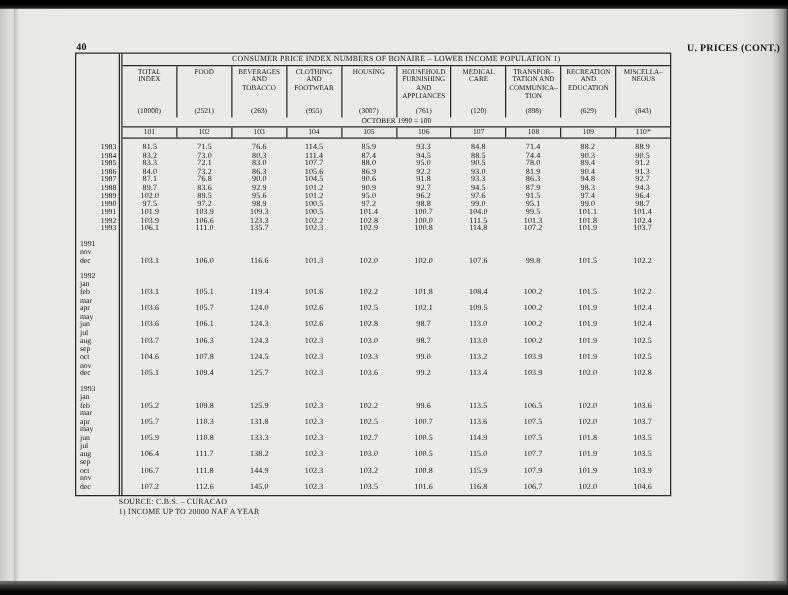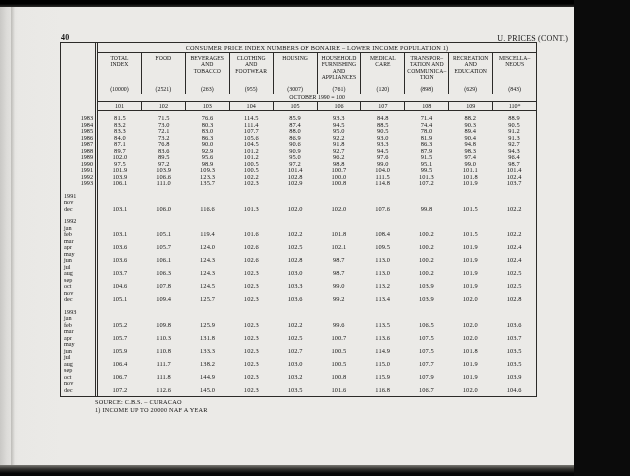--- a/index.html
+++ b/index.html
@@ -1,31 +1,31 @@
 <!DOCTYPE html>
 <html><head>
 <meta charset="utf-8">
 <style>
   html,body{margin:0;padding:0;}
   body{
     width:630px;height:476px;overflow:hidden;background:#0b0b0b;
     font-family:"Liberation Serif","DejaVu Serif",serif;color:#161616;
     -webkit-font-smoothing:antialiased;
   }
-  .scan{position:relative;width:534px;height:476px;padding-left:40px;}
+  .scan{position:relative;width:630px;height:476px;}
   .strip-top{position:absolute;top:0;left:0;right:0;height:7px;
     background:linear-gradient(180deg,#000 55%,#2e2d2b);}
   .strip-bottom{position:absolute;bottom:0;left:0;right:0;height:11px;
     background:linear-gradient(180deg,#7a7974 0,#33322f 35%,#060606 75%);}
   .page{position:absolute;top:7px;bottom:11px;left:0;right:0;
     background:linear-gradient(90deg,#c9c8c5 0px,#dddcd9 7px,#e9e8e5 18px,#ebeae7 60px,#ebeae7 590px,#dcdbd8 618px,#a3a29e 626px,#5c5b58 630px);}
   .crease{position:absolute;top:0;bottom:0;left:11px;width:4px;
     background:linear-gradient(90deg,rgba(120,118,112,.35),rgba(255,255,255,0));}
   .page-num{position:absolute;left:61px;top:26px;font-size:8px;font-weight:bold;letter-spacing:.3px;}
-  .hdr-right{position:absolute;right:6px;top:27px;font-size:8px;font-weight:normal;letter-spacing:.2px;}
+  .hdr-right{position:absolute;right:6px;top:27px;font-size:8px;font-weight:bold;letter-spacing:.2px;}
 
   .tbl{position:absolute;left:60px;top:35px;width:477px;border:1px solid #2c2b29;box-sizing:border-box;}
   .vline{position:absolute;left:34px;top:0;bottom:0;width:1px;background:#2c2b29;}
   .vline2{position:absolute;left:36px;top:0;bottom:0;width:1px;background:#2c2b29;}
 
   .head{margin-left:37px;}
   .t-title{text-align:center;font-size:6.3px;line-height:9px;border-bottom:1px solid #2c2b29;letter-spacing:.2px;}
   .cols{display:flex;}
   .col{flex:1;border-right:1px solid #2c2b29;display:flex;flex-direction:column;
     justify-content:space-between;padding:2px 1px 1px;min-height:41px;box-sizing:border-box;}

